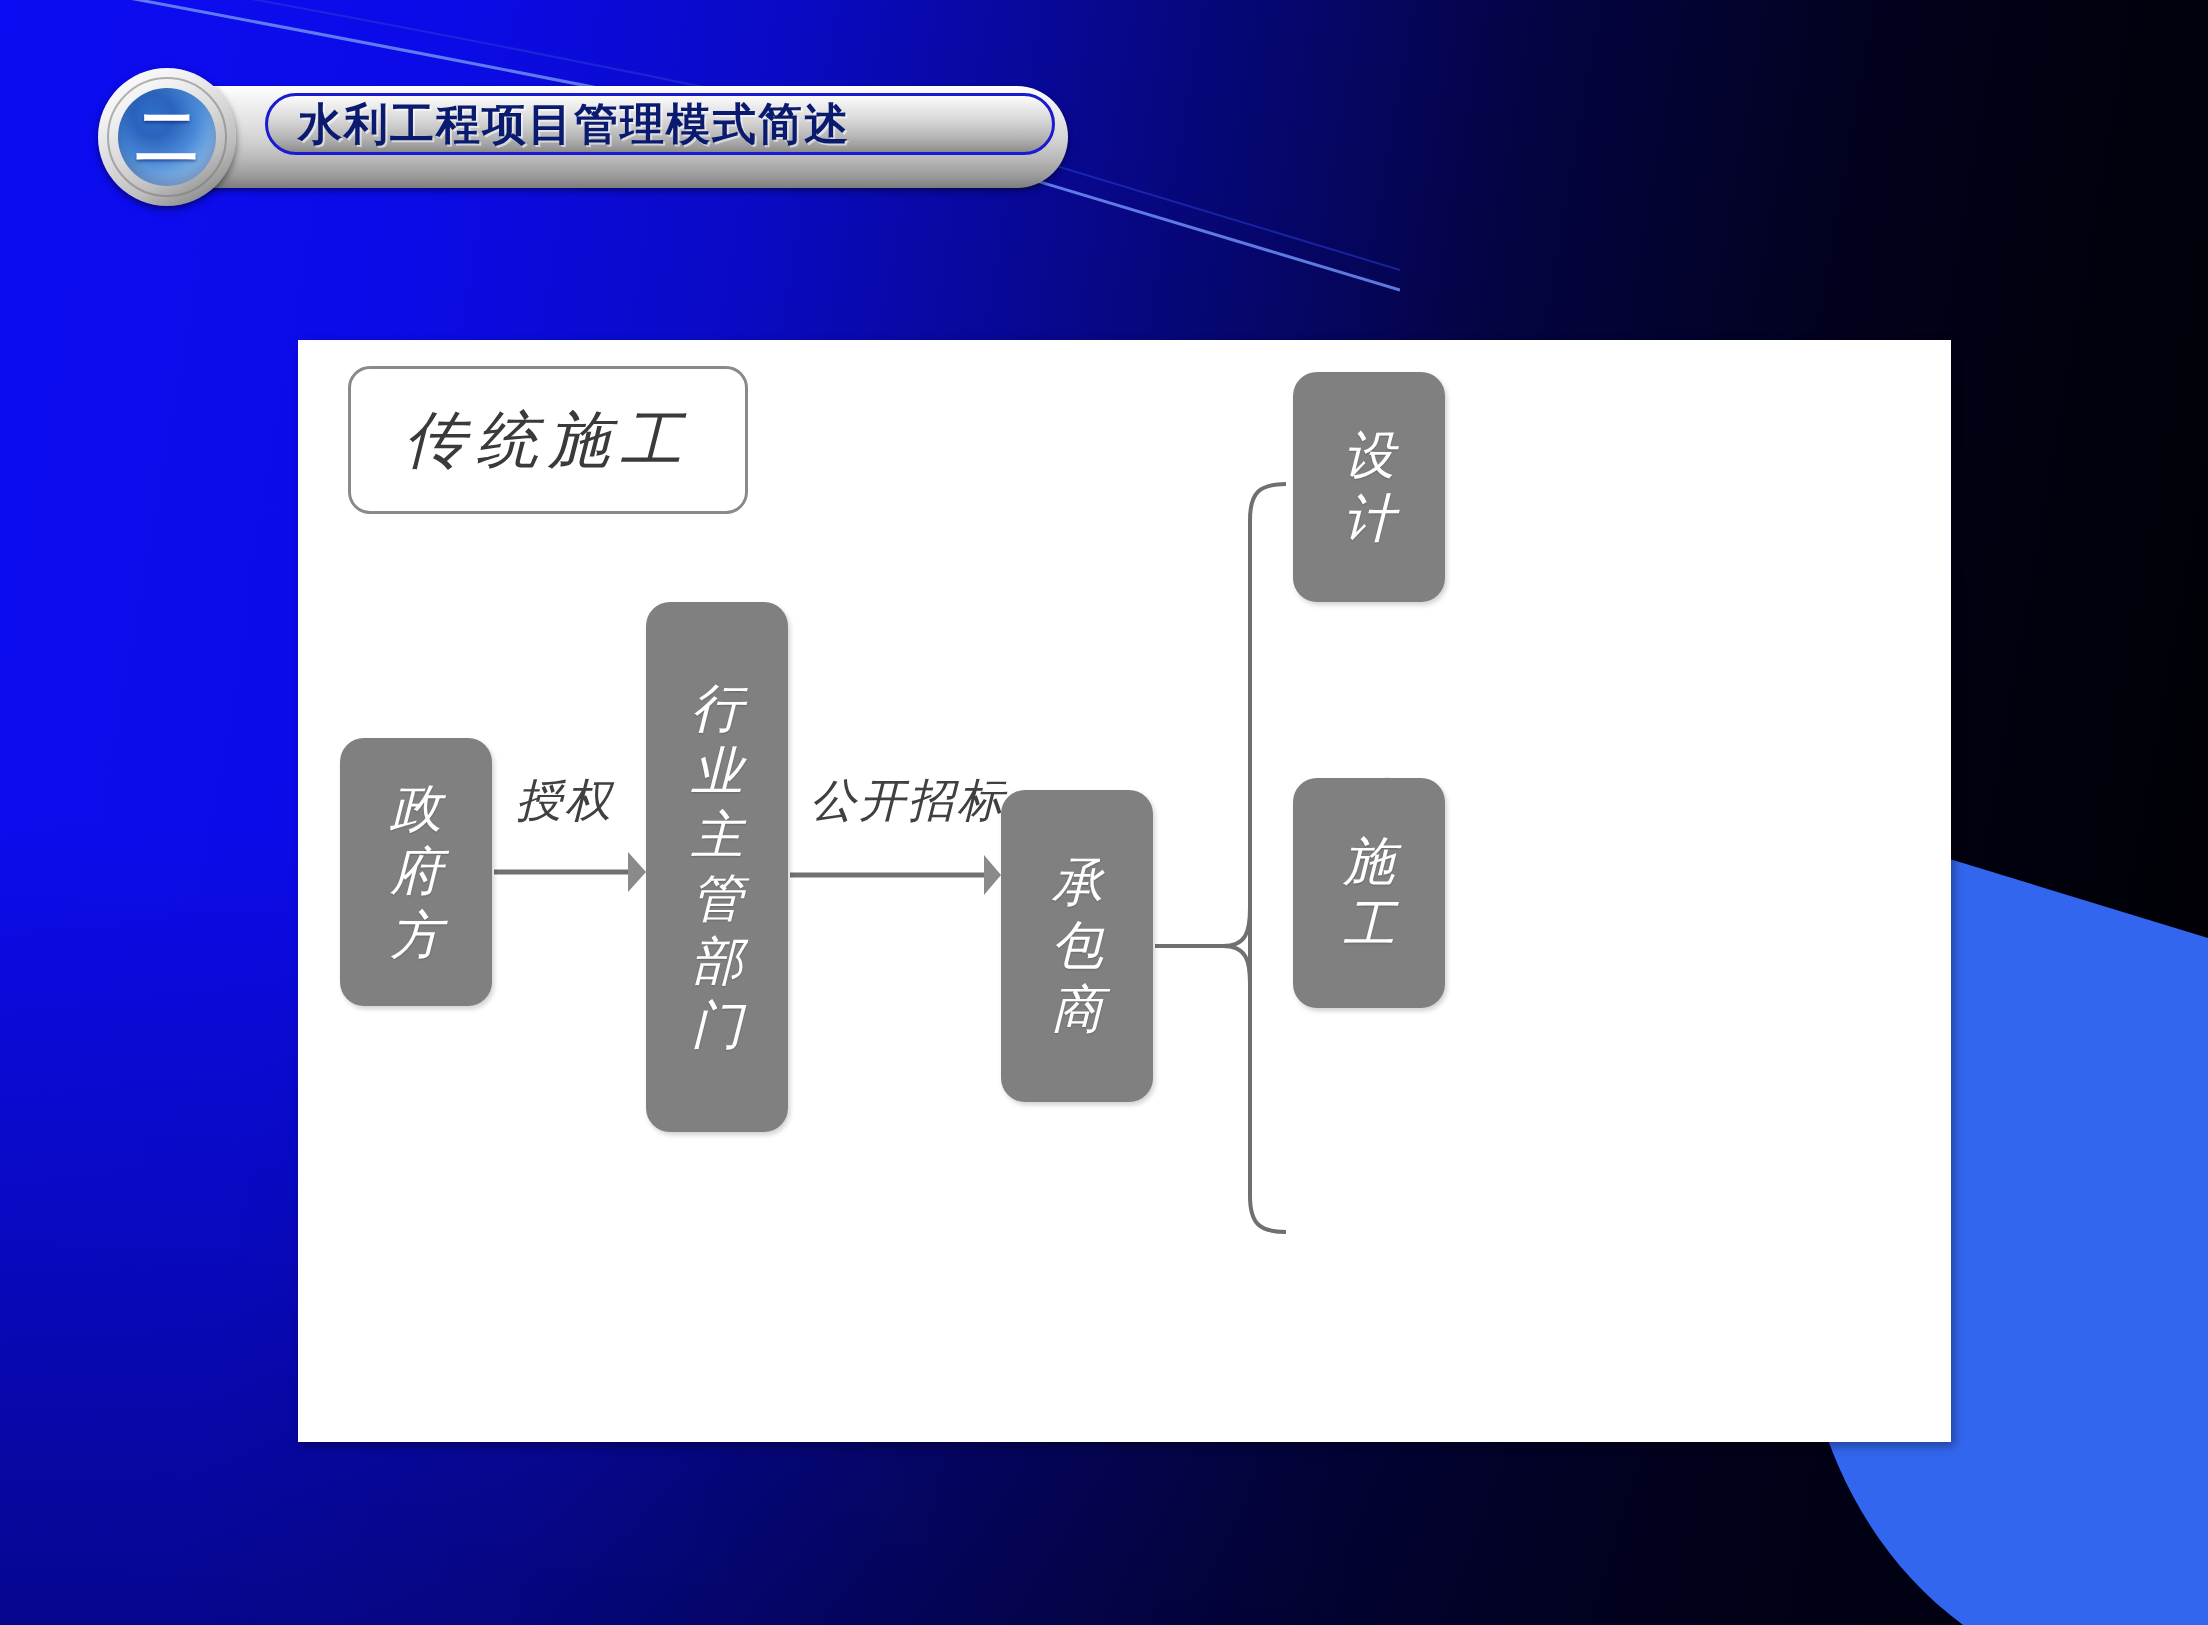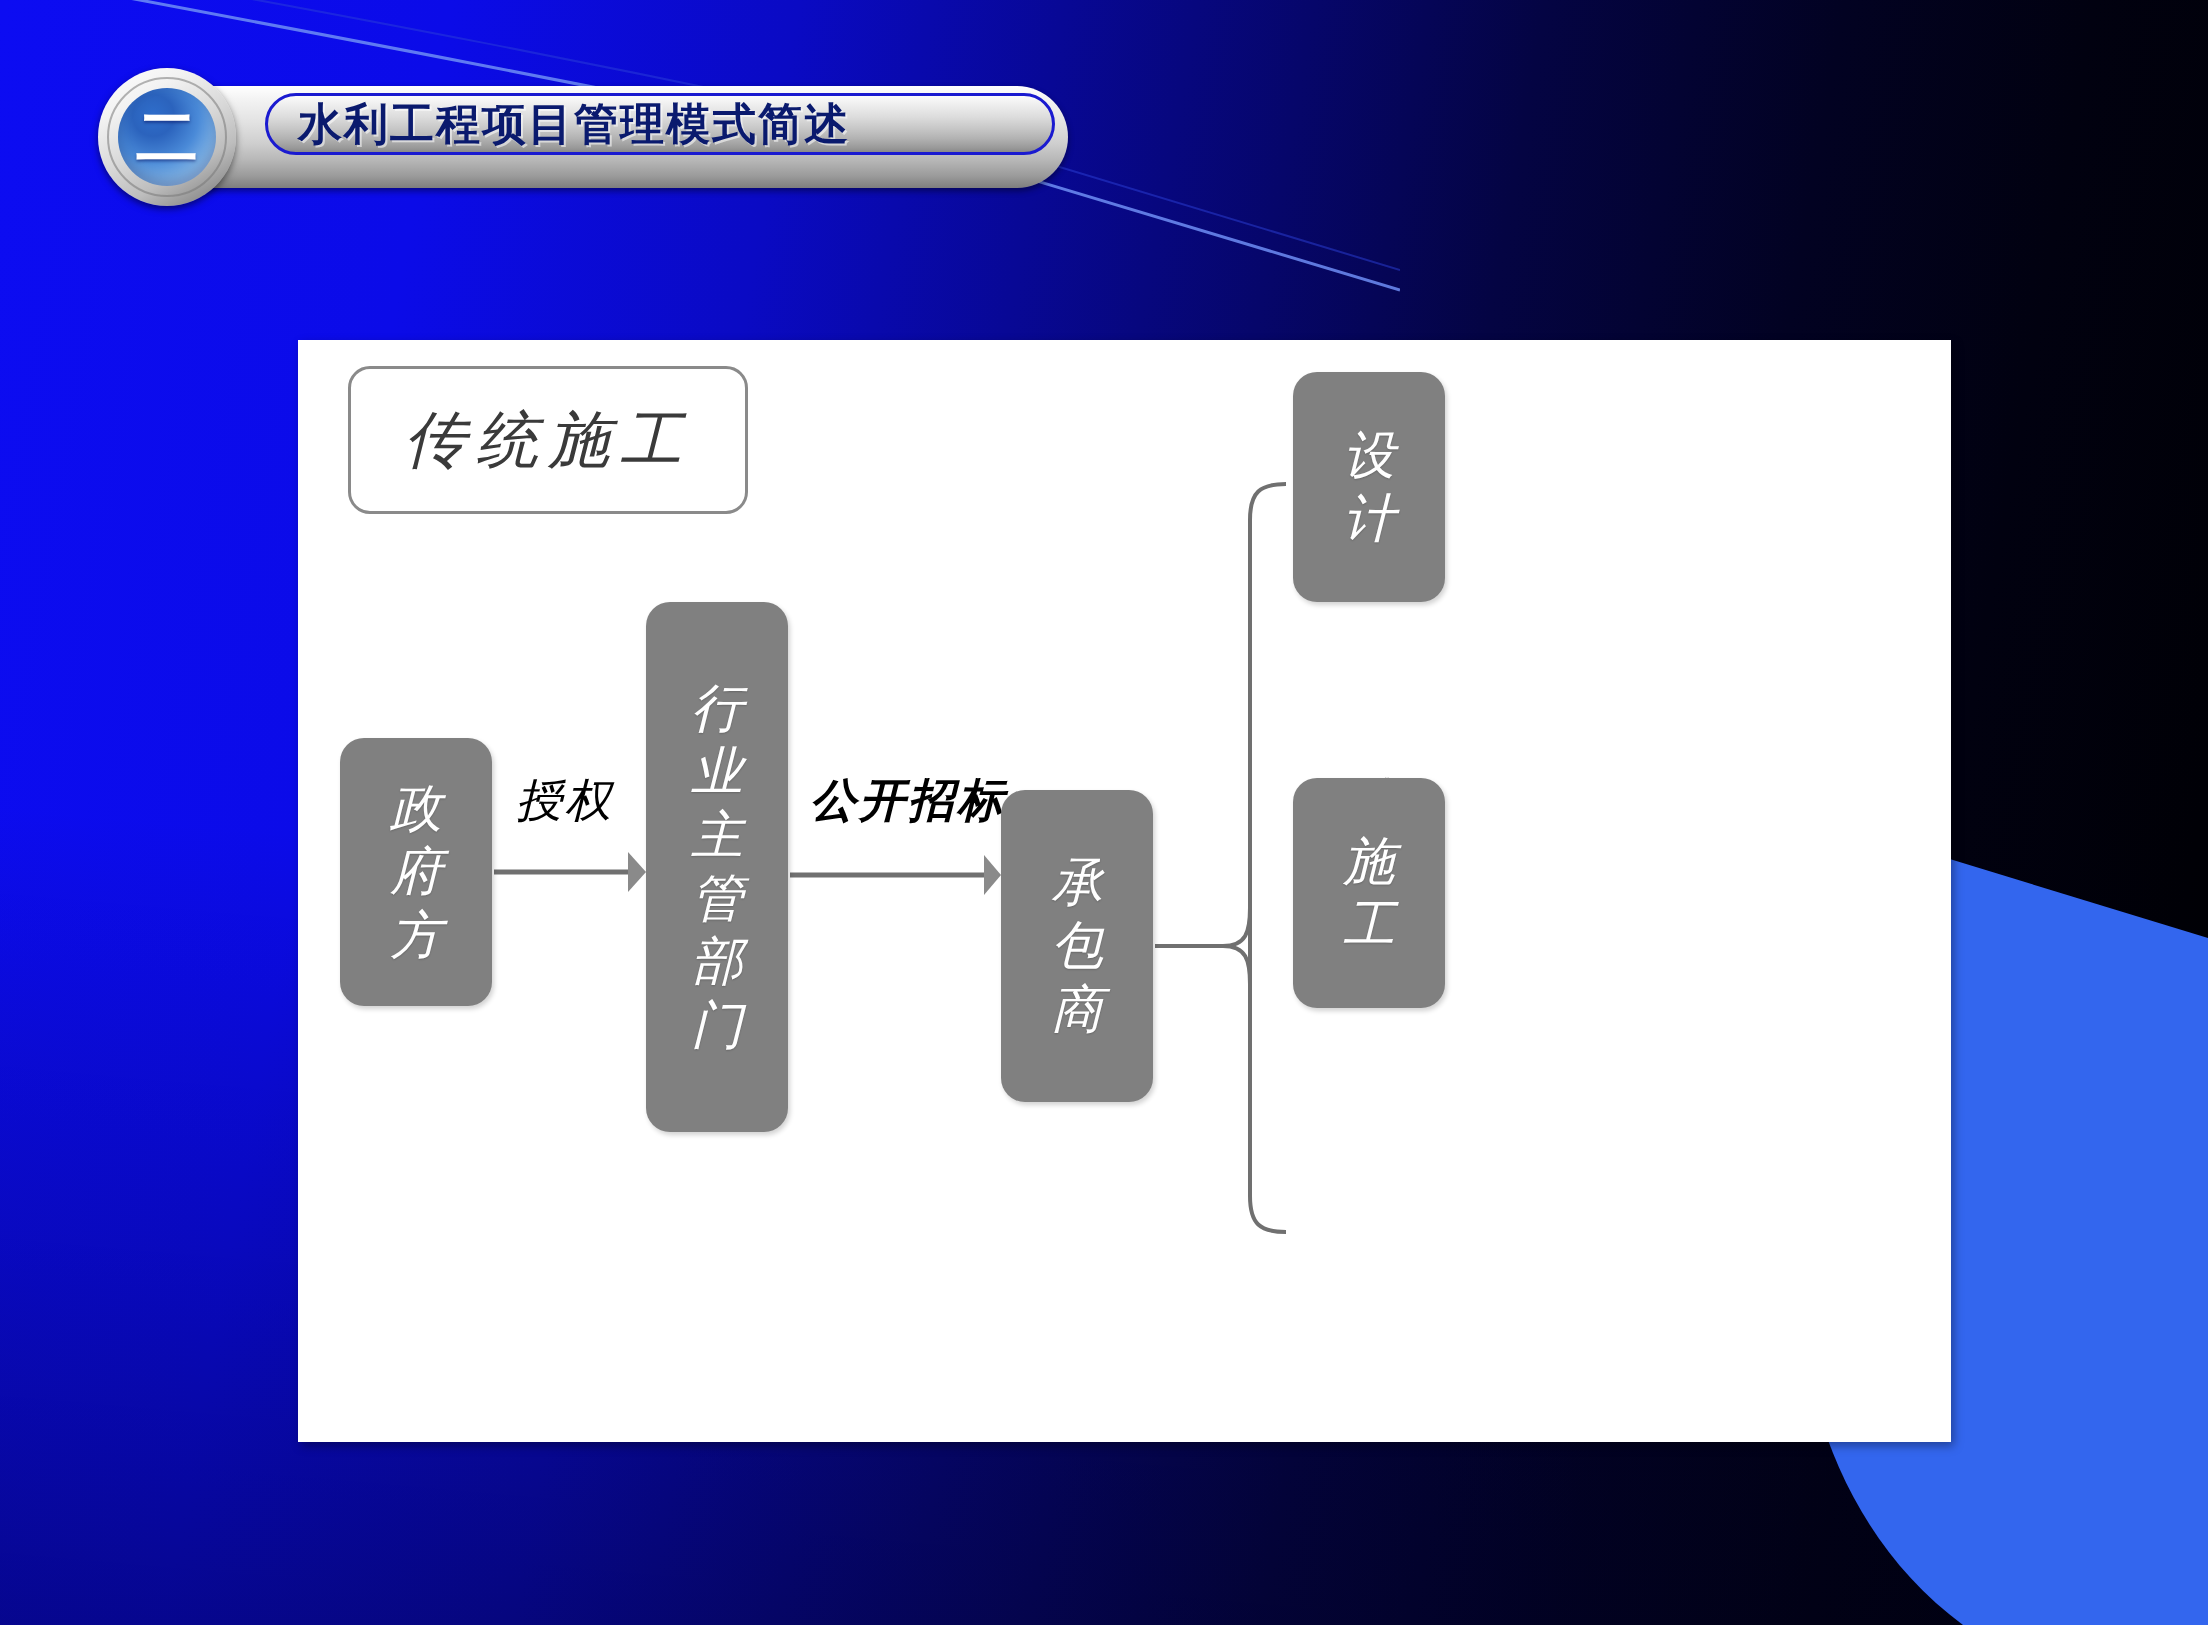--- a/index.html
+++ b/index.html
@@ -227,26 +227,26 @@
   .node-contractor { left: 703px;  top: 450px; width: 152px; height: 312px; }
   .node-design     { left: 995px;  top: 32px;  width: 152px; height: 230px; }
   .node-build      { left: 995px;  top: 438px; width: 152px; height: 230px; }
 
   
   .conn-label {
     position: absolute;
     font-family: "DejaVu Serif", "Liberation Serif", serif;
     font-style: italic;
     font-size: 46px;
-    color: #000000;
+    color: #404040;
     white-space: nowrap;
     letter-spacing: 3px;
   }
   .lbl-auth  { left: 218px; top: 430px; }
-  .lbl-bid   { left: 512px; top: 430px; font-weight: bold; }
+  .lbl-bid   { left: 512px; top: 430px; }
   .lbl-or    { left: 1054px; top: 430px; font-size: 44px; letter-spacing: 0; }
 
   
   .connectors {
     position: absolute;
     inset: 0;
     pointer-events: none;
   }
 </style>
 </head>

